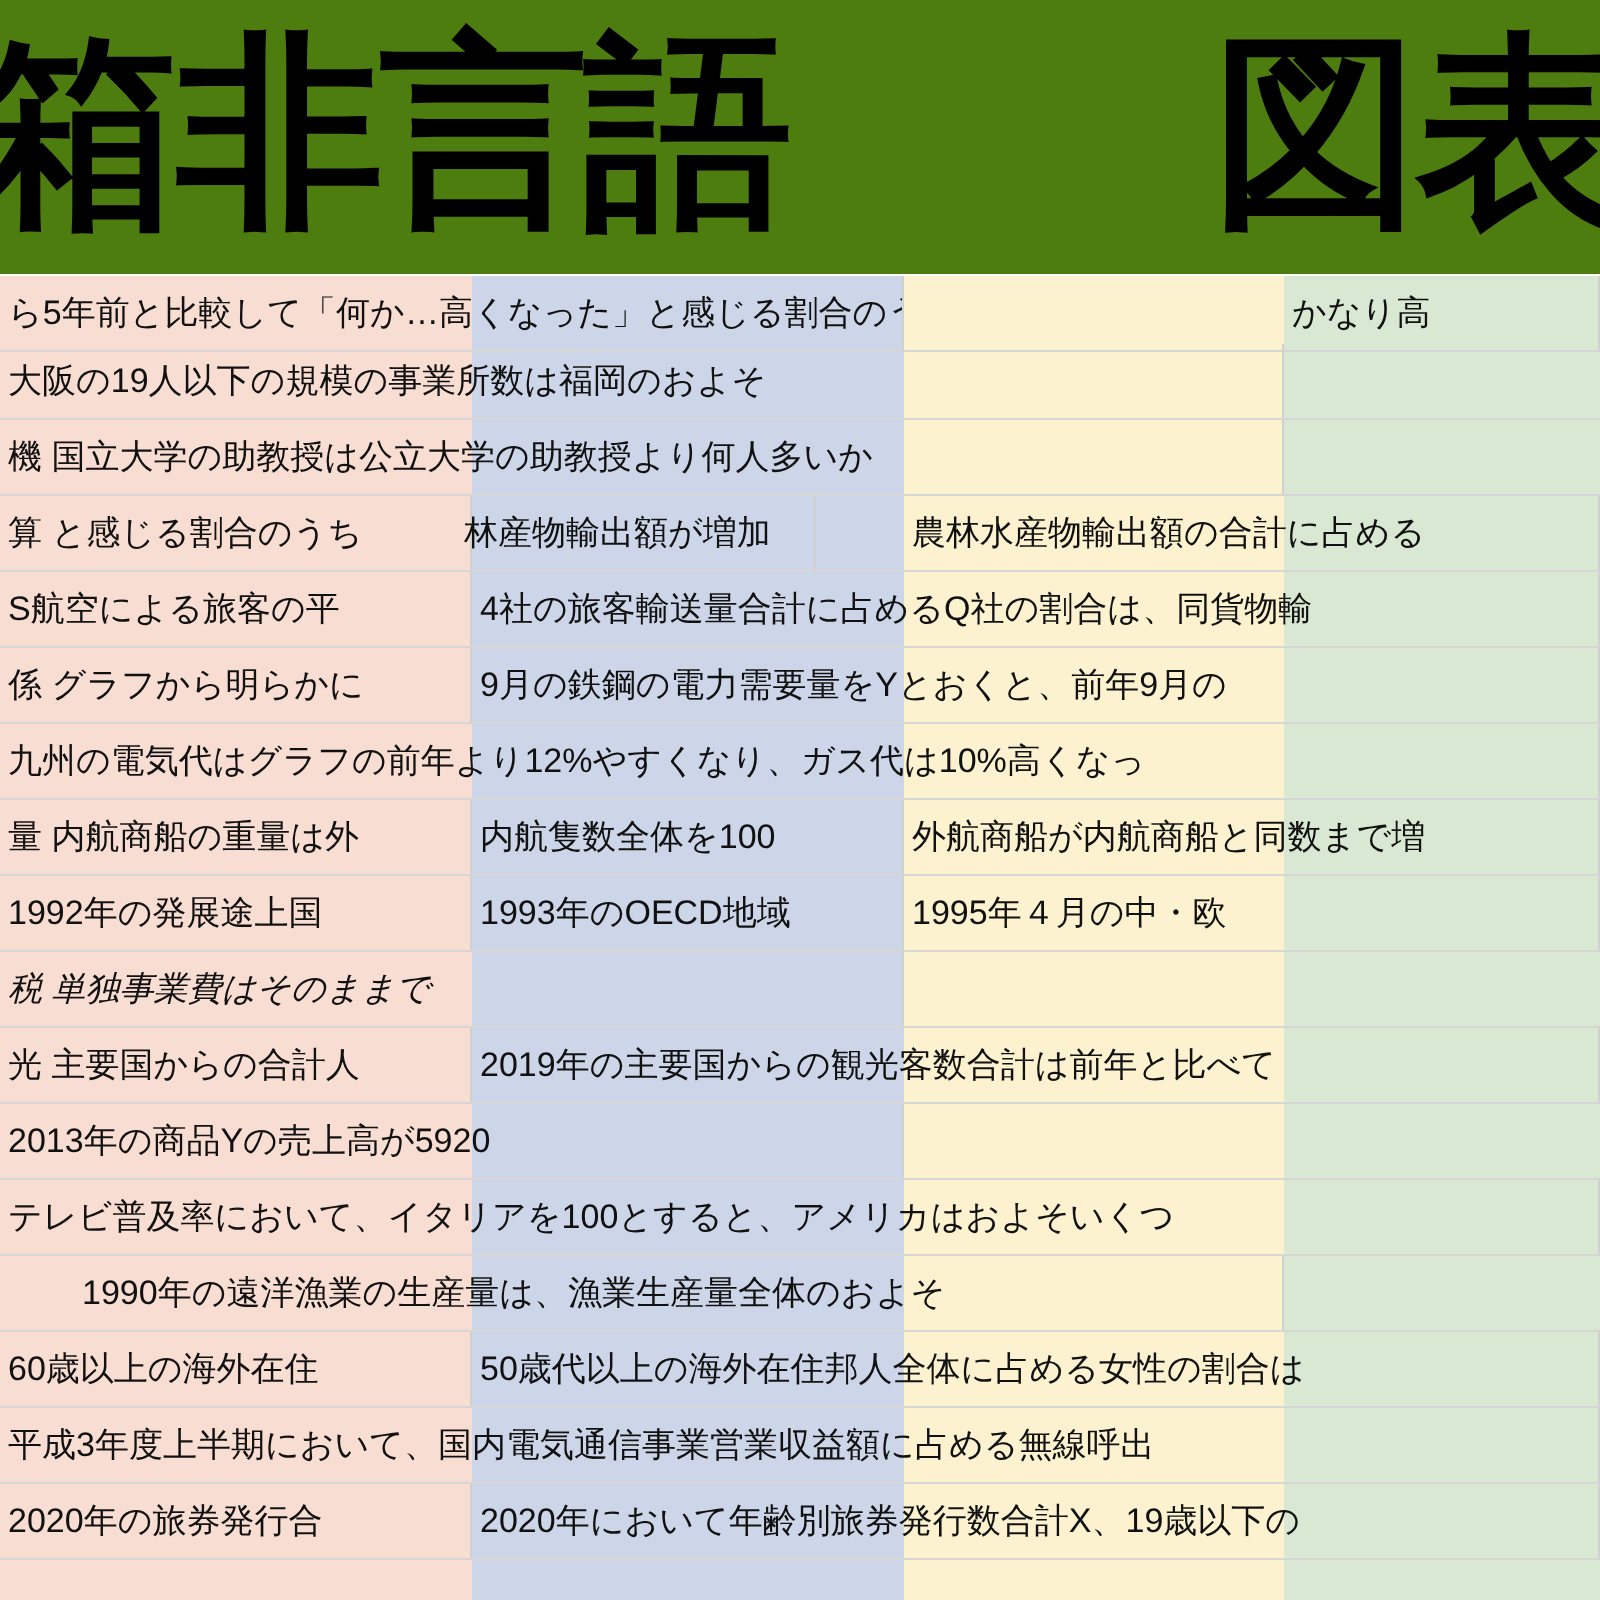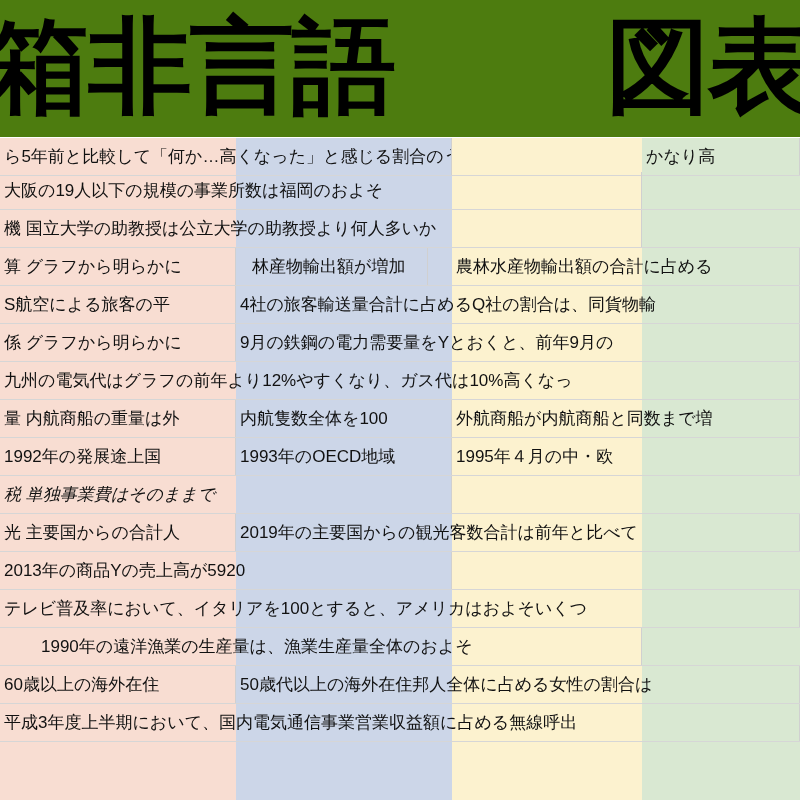--- a/index.html
+++ b/index.html
@@ -69,22 +69,22 @@
       <div class="cell" style="left: 0px; width: 452px;">ら5年前と比較して「何か…高くなった」と感じる割合のうち、</div>
       <div class="cell" style="left: 642px; width: 158px;">かなり高</div>
     </div>
     <div class="row" style="top: 172px; height: 38px;">
       <div class="cell" style="left: 0px; width: 642px;">大阪の19人以下の規模の事業所数は福岡のおよそ</div>
     </div>
     <div class="row" style="top: 210px; height: 38px;">
       <div class="cell" style="left: 0px; width: 642px;">機 国立大学の助教授は公立大学の助教授より何人多いか</div>
     </div>
     <div class="row" style="top: 248px; height: 38px;">
-      <div class="cell" style="left: 0px; width: 236px;">算 グラフから明らかに</div>
-      <div class="cell" style="left: 248px; width: 180px;">林産物輸出額が増加</div>
+      <div class="cell" style="left: 0px; width: 236px;">算 と感じる割合のうち</div>
+      <div class="cell" style="left: 228px; width: 180px;">林産物輸出額が増加</div>
       <div class="cell" style="left: 452px; width: 348px;">農林水産物輸出額の合計に占める</div>
     </div>
     <div class="row" style="top: 286px; height: 38px;">
       <div class="cell" style="left: 0px; width: 236px;">S航空による旅客の平</div>
       <div class="cell" style="left: 236px; width: 564px;">4社の旅客輸送量合計に占めるQ社の割合は、同貨物輸</div>
     </div>
     <div class="row" style="top: 324px; height: 38px;">
       <div class="cell" style="left: 0px; width: 236px;">係 グラフから明らかに</div>
       <div class="cell" style="left: 236px; width: 564px;">9月の鉄鋼の電力需要量をYとおくと、前年9月の</div>
     </div>
@@ -117,18 +117,22 @@
     <div class="row" style="top: 628px; height: 38px;">
       <div class="cell" style="left: 0px; width: 642px; padding-left: 41px;">1990年の遠洋漁業の生産量は、漁業生産量全体のおよそ</div>
     </div>
     <div class="row" style="top: 666px; height: 38px;">
       <div class="cell" style="left: 0px; width: 236px;">60歳以上の海外在住</div>
       <div class="cell" style="left: 236px; width: 564px;">50歳代以上の海外在住邦人全体に占める女性の割合は</div>
     </div>
     <div class="row" style="top: 704px; height: 38px;">
       <div class="cell" style="left: 0px; width: 800px;">平成3年度上半期において、国内電気通信事業営業収益額に占める無線呼出</div>
     </div>
+    <div class="row" style="top: 742px; height: 38px;">
+      <div class="cell" style="left: 0px; width: 236px;">2020年の旅券発行合</div>
+      <div class="cell" style="left: 236px; width: 564px;">2020年において年齢別旅券発行数合計X、19歳以下の</div>
+    </div>
   </div>
 
 <div id="titlebar">
   <div class="t" id="title-left">箱非言語</div>
   <div class="t" id="title-right">図表</div>
 </div>
 
 </body></html>

